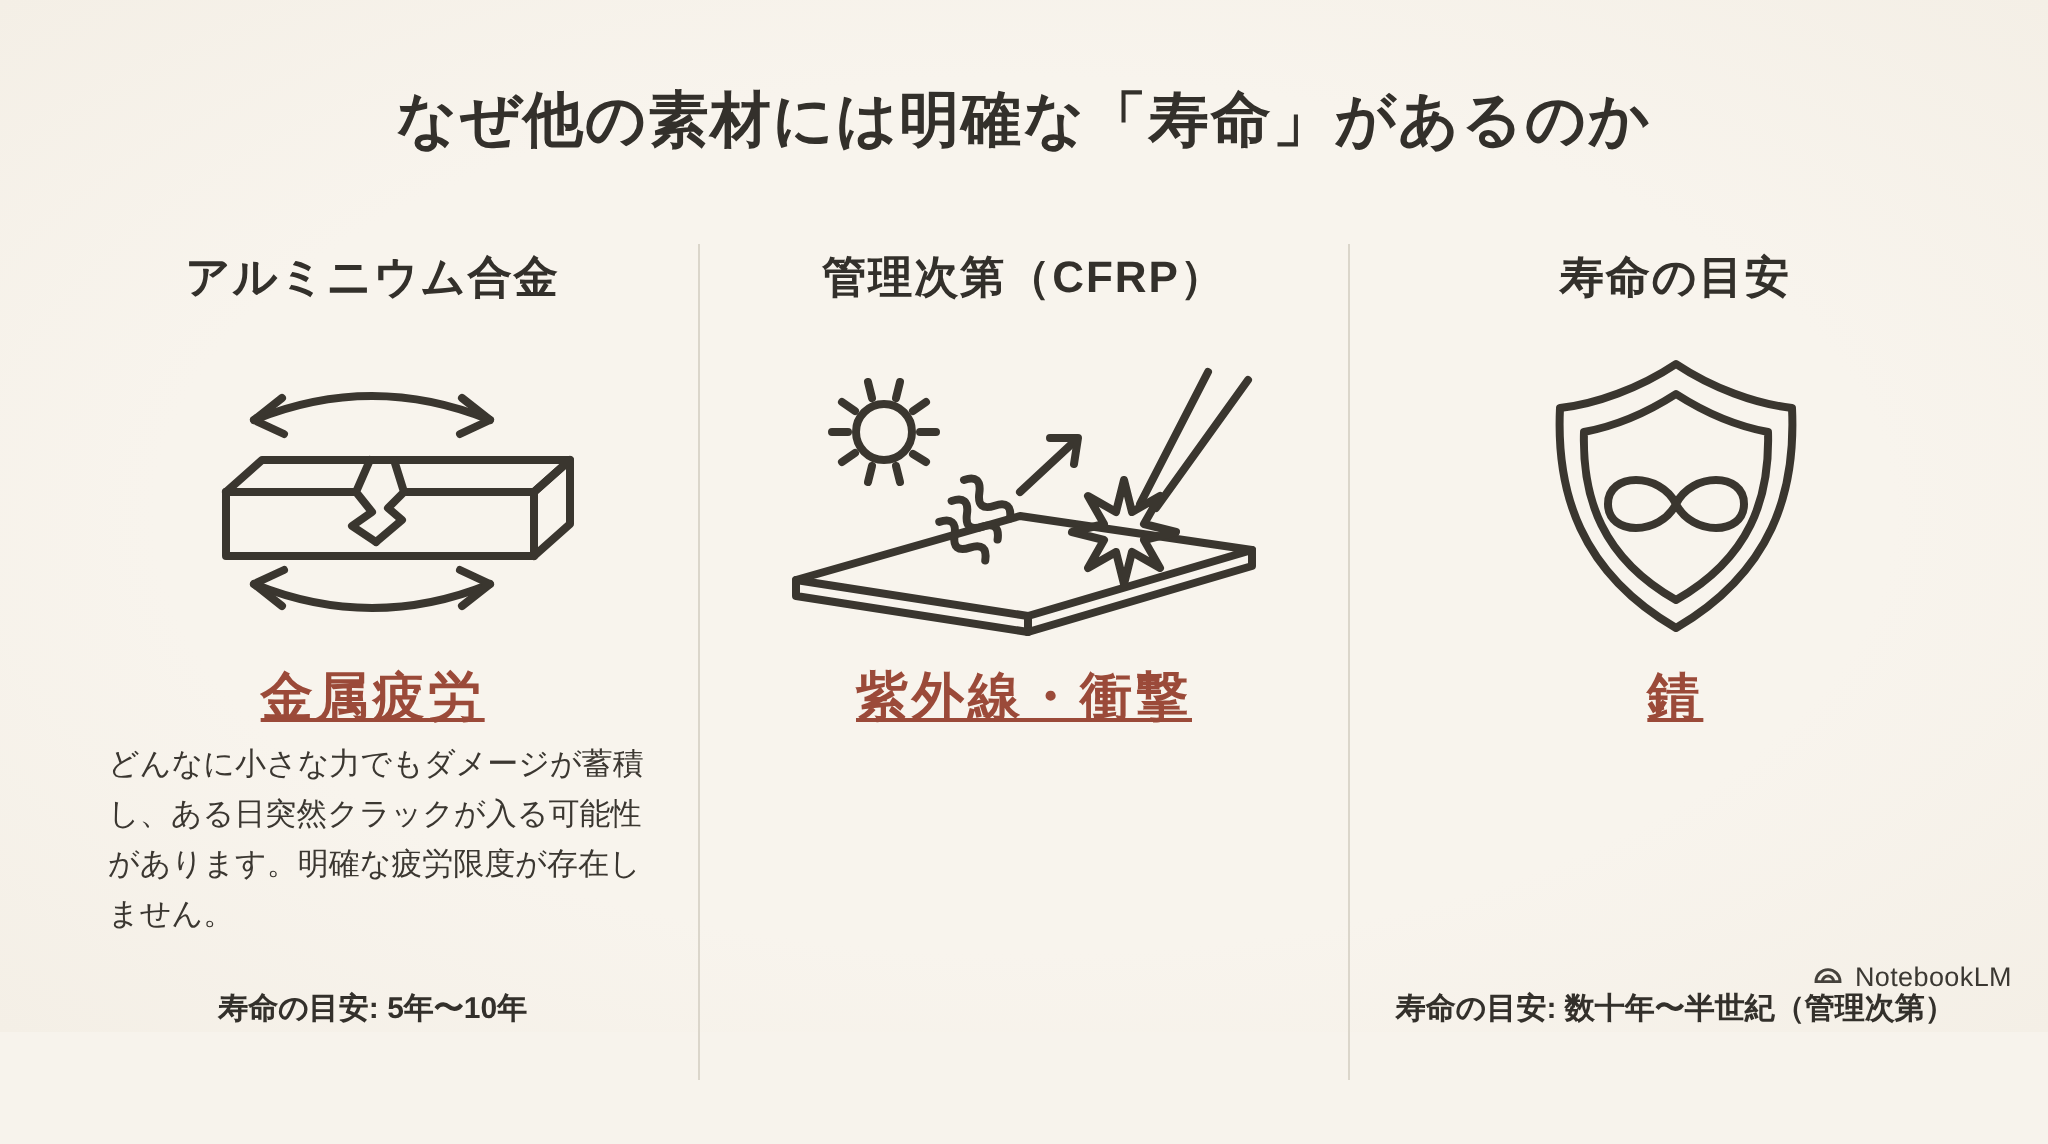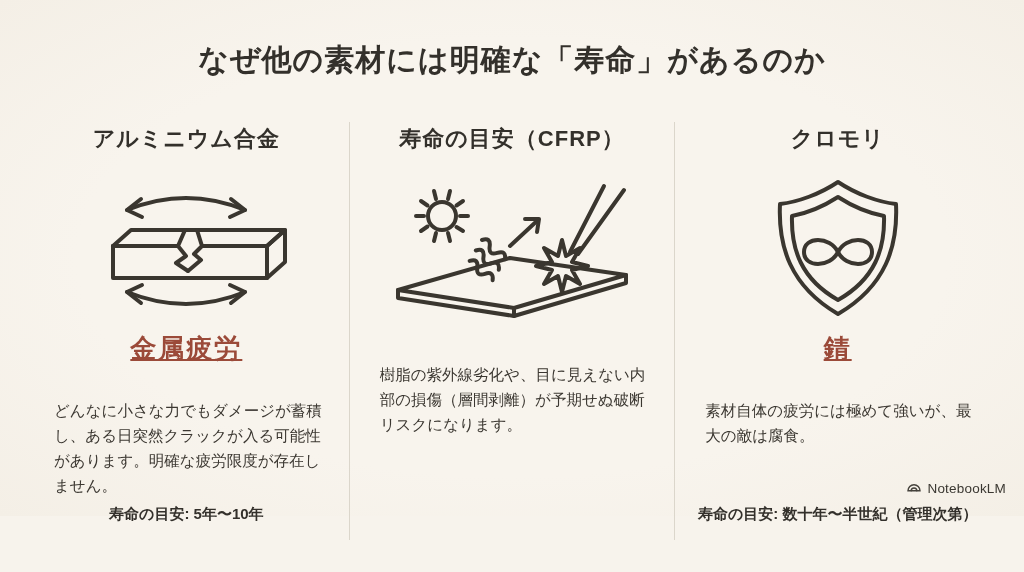--- a/index.html
+++ b/index.html
@@ -63,31 +63,31 @@
   }
   .risk-label {
     font-size: 26px;
     font-weight: bold;
     letter-spacing: 2px;
     color: #9b4a39;
     line-height: 36px;
     text-decoration: underline;
   }
   .description {
-    margin-top: 32px;
+    margin-top: 4px;
     padding: 0 18px 0 30px;
     align-self: stretch;
     font-size: 15.5px;
     line-height: 1.62;
     color: #3b3731;
     text-align: left;
   }
   .lifespan {
     margin-top: auto;
-    margin-bottom: 18px;
+    margin-bottom: 28px;
     font-size: 15px;
     font-weight: bold;
     color: #33302b;
     text-align: center;
     white-space: nowrap;
   }
   .footer {
     position: absolute;
     right: 18px;
     bottom: 20px;
@@ -138,21 +138,21 @@
         </svg>
       </div>
       <div class="risk-label">金属疲労</div>
       <div class="description">どんなに小さな力でもダメージが蓄積し、ある日突然クラックが入る可能性があります。明確な疲労限度が存在しません。</div>
       <div class="lifespan">寿命の目安: 5年〜10年</div>
     </div>
 
     <div class="divider"></div>
 
     <div class="col">
-      <div class="col-header">寿命の目安（CFRP）</div>
+      <div class="col-header">管理次第（CFRP）</div>
       <div class="icon-box">
         <svg class="lineart" width="244" height="150" viewBox="0 0 244 150" stroke-width="3.6">
 
           <circle cx="52" cy="42" r="14"></circle>
           <path d="M 70 42 L 78 42 M 66.5 53 L 73 57 M 58 59 L 60 67 M 46 59 L 44 67 M 37.5 52.5 L 31 57 M 34 42 L 26 42 M 37.5 31.5 L 31 27 M 46 25 L 44 17 M 58 25 L 60 17 M 66.5 31.5 L 73 27"></path>
 
           <g transform="translate(92,66) rotate(40)">
             <path d="M 0 0 q 5 -8 10 0 t 10 0 t 10 0"></path>
             <path d="M 2 12 q 5 -8 10 0 t 10 0 t 10 0"></path>
             <path d="M 4 24 q 5 -8 10 0 t 10 0 t 10 0"></path>
@@ -164,36 +164,35 @@
           <path d="M 8 116 L 120 84 L 236 101 L 124 134 Z"></path>
           <path d="M 8 116 L 8 124 L 124 142 L 124 134"></path>
           <path d="M 236 101 L 236 109 L 124 142"></path>
 
           <path d="M 234 16 L 188 80"></path>
           <path d="M 214 12 L 180 78"></path>
 
           <path d="M 198 92 L 182 96 L 190 110 L 176 102 L 172 118 L 168 102 L 154 110 L 162 96 L 146 92 L 162 88 L 154 74 L 168 82 L 172 66 L 176 82 L 190 74 L 182 88 Z"></path>
         </svg>
       </div>
-      <div class="description">樹脂の紫外線劣化や、目に見えない内部の損傷（層間剥離）が予期せぬ破断リスクになります。</div>
+      <div class="risk-label">紫外線・衝撃</div>
     </div>
 
     <div class="divider"></div>
 
     <div class="col">
-      <div class="col-header">クロモリ</div>
+      <div class="col-header">寿命の目安</div>
       <div class="icon-box">
         <svg class="lineart" width="160" height="150" viewBox="0 0 160 150" stroke-width="4.5">
           <path d="M 80 8 C 62 20 40 28 22 30 C 20 72 32 112 80 140 C 128 112 140 72 138 30 C 120 28 98 20 80 8 Z"></path>
           <path d="M 80 23 C 66 32 50 39 34 42 C 33 75 43 105 80 126 C 117 105 127 75 126 42 C 110 39 94 32 80 23 Z"></path>
           <path d="M 80 78 C 72 62 46 62 46 78 C 46 94 72 94 80 78 C 88 62 114 62 114 78 C 114 94 88 94 80 78 Z"></path>
         </svg>
       </div>
       <div class="risk-label">錆</div>
-      <div class="description">素材自体の疲労には極めて強いが、最大の敵は腐食。</div>
       <div class="lifespan">寿命の目安: 数十年〜半世紀（管理次第）</div>
     </div>
 
   </div>
 
   <div class="footer">
     <svg width="16" height="16" viewBox="0 0 20 20" style="stroke:#45423c;fill:none;stroke-width:1.8;stroke-linecap:round;">
       <path d="M 2.5 13.5 A 7.5 7.5 0 0 1 17.5 13.5 Z"></path>
       <path d="M 6.5 13.5 A 3.5 3.5 0 0 1 13.5 13.5"></path>
     </svg>

